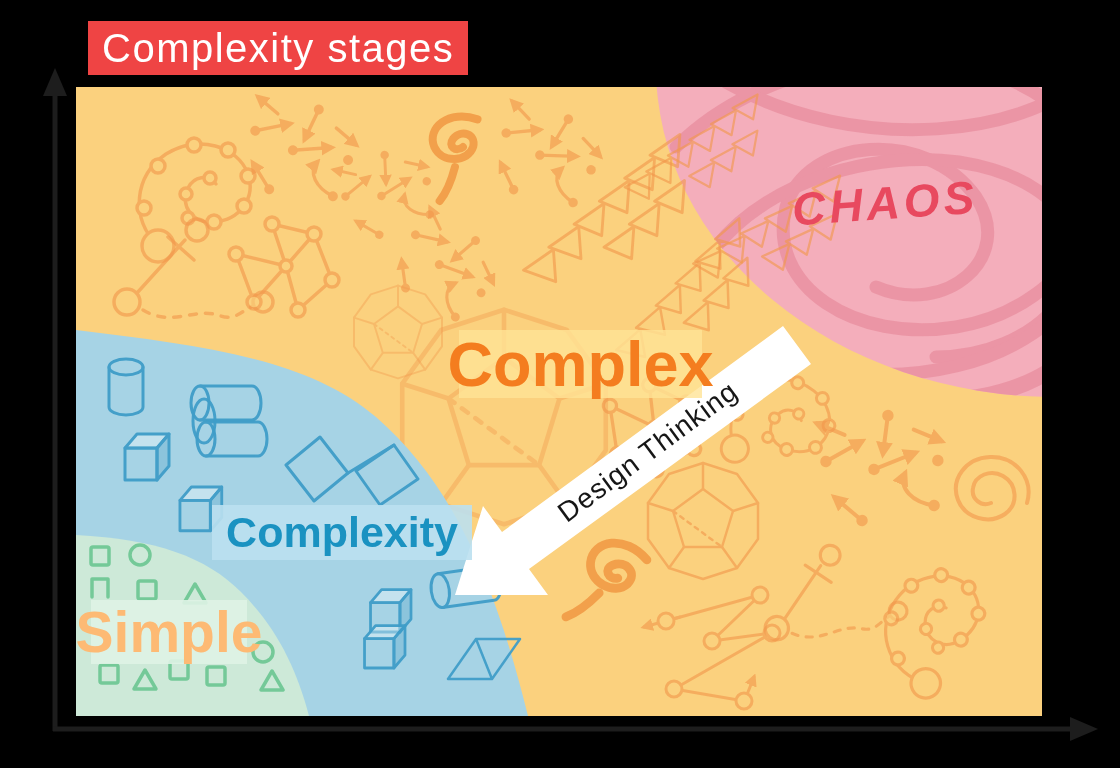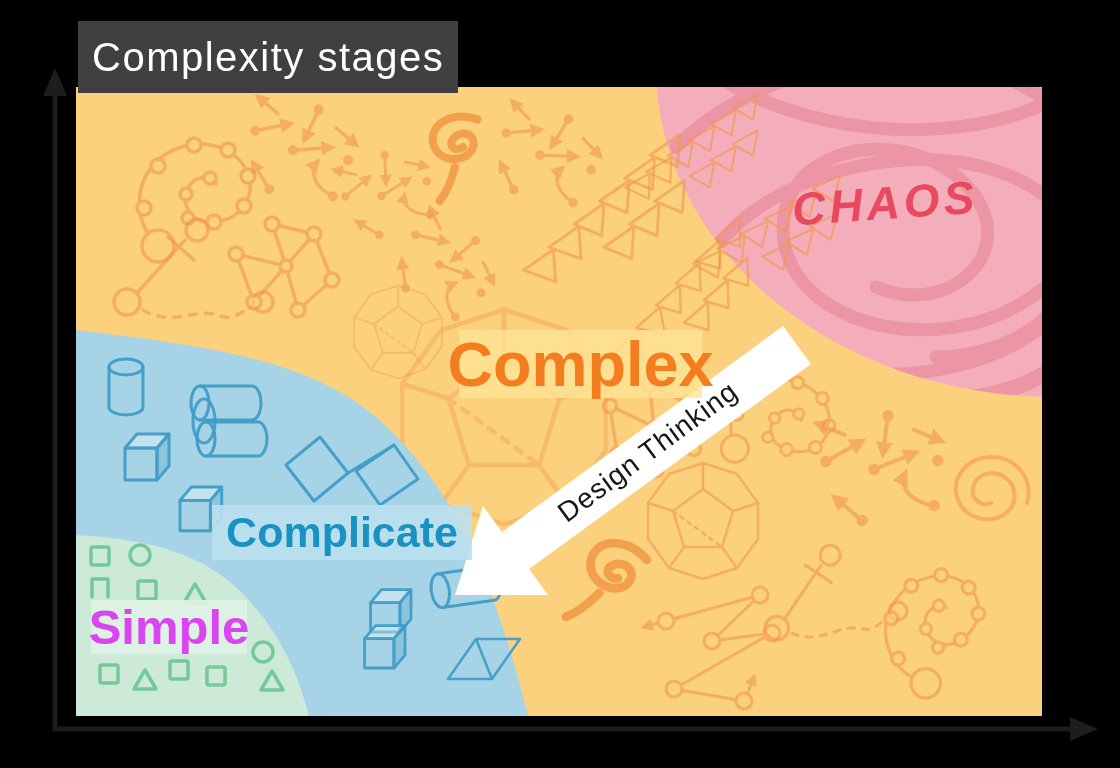--- a/index.html
+++ b/index.html
@@ -12,28 +12,28 @@
   
   .od{stroke:#f2984c;fill:none;stroke-width:3.5;stroke-linecap:round;stroke-linejoin:round;opacity:.62;}
   .od2{stroke:#f0953f;fill:none;stroke-width:8;stroke-linecap:round;stroke-linejoin:round;opacity:.8;}
   .odl{opacity:.38;}
   .bd{stroke:#3f9dc8;fill:none;stroke-width:3;stroke-linecap:round;stroke-linejoin:round;opacity:.95;}
   .gd{stroke:#5fc289;fill:none;stroke-width:3.5;stroke-linecap:round;stroke-linejoin:round;opacity:.8;}
   .pk{stroke:#ea93a3;fill:none;stroke-width:13;stroke-linecap:round;opacity:.9;}
   
   .label{position:absolute;z-index:3;display:flex;align-items:center;justify-content:center;
          font-weight:bold;white-space:nowrap;}
-  #title{position:absolute;left:78px;top:21px;z-index:3;background:#404040;color:#fff;
-         font-size:40px;line-height:48px;padding:12px 14px;font-weight:400;letter-spacing:1.5px;}
+  #title{position:absolute;left:88px;top:21px;z-index:3;background:#ef4444;color:#fff;
+         font-size:40px;line-height:48px;padding:3px 14px;font-weight:400;letter-spacing:1.5px;}
   #complex{left:459px;top:330px;width:243px;height:68px;background:rgba(255,227,150,.8);
            color:#f47d1f;font-size:63px;}
   #complicate{left:212px;top:505px;width:260px;height:55px;background:rgba(187,224,239,.9);
               color:#1a92c1;font-size:43px;}
-  #simple{left:91px;top:600px;width:156px;height:54px;background:rgba(223,243,230,.9);
-          color:#d946ef;font-size:49px;}
+  #simple{left:91px;top:600px;width:156px;height:64px;background:rgba(223,243,230,.9);
+          color:#fdba74;font-size:57px;}
   #chaos{left:792px;top:176px;color:#e8495f;font-size:46px;font-style:italic;
          letter-spacing:4px;transform:rotate(-4deg);background:none;}
   #dthink{position:absolute;left:648px;top:452px;z-index:3;
           transform:translate(-50%,-50%) rotate(-36.5deg);
           font-size:28px;color:#161616;white-space:nowrap;letter-spacing:1px;}
 </style>
 </head>
 <body>
 
 <div class="canvas">
@@ -232,17 +232,17 @@
         <rect x="131" y="580" width="18" height="18" rx="2"></rect>
         <path d="M196,584 L207,603 L185,603 Z"></path>
       </g>
 
       <polygon points="707,239 426,445 407,419 379,508 472,508 453,482 735,277" fill="#ffffff"></polygon>
     </svg>
   </div>
 
   <div class="label" id="complex">Complex</div>
   <div class="label" id="chaos">CHAOS</div>
-  <div class="label" id="complicate">Complicate</div>
+  <div class="label" id="complicate">Complexity</div>
   <div class="label" id="simple">Simple</div>
   <div id="dthink">Design Thinking</div>
 
 </div>
 
 </body></html>

